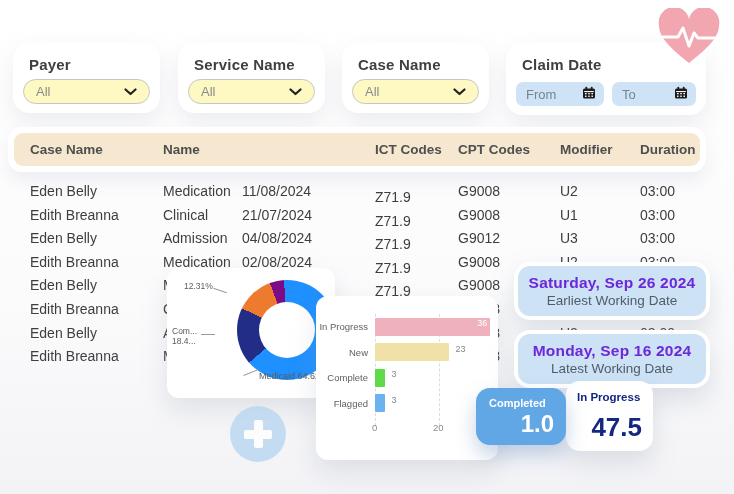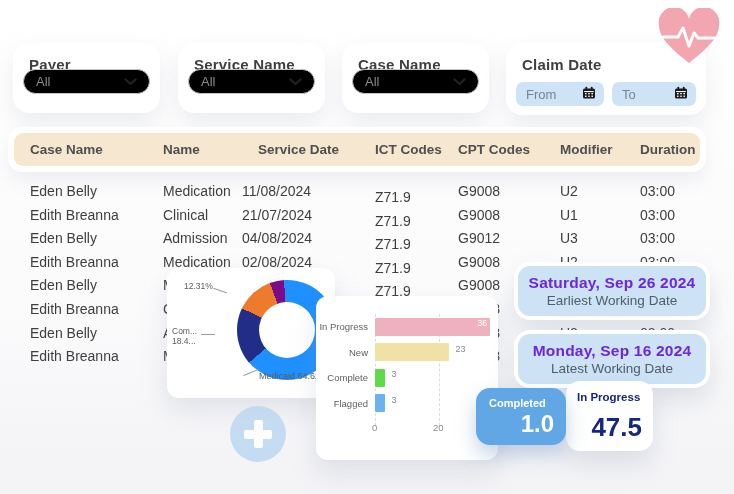--- a/index.html
+++ b/index.html
@@ -4,22 +4,22 @@
 <style>
   * { margin:0; padding:0; box-sizing:border-box; font-family:"Liberation Sans", sans-serif; }
   html,body { background:#fff; }
   .stage { position:relative; width:734px; height:494px; overflow:hidden;
            background:linear-gradient(180deg,#ffffff 0%,#fbfbfc 60%,#f3f3f6 100%); }
 
   
   .filter-card { position:absolute; top:43px; height:70px; background:#fff; border-radius:16px;
                  box-shadow:0 10px 22px rgba(140,150,170,.16); }
   .filter-label { position:absolute; top:13px; left:16px; font-size:15px; font-weight:bold; color:#3f3f3f; letter-spacing:.2px;text-align:center; }
-  .pill { position:absolute; left:10px; right:10px; bottom:19px; height:25px; border:1.5px solid #c6c6c6;
-          border-radius:14px; background:#000000; display:flex; align-items:center; justify-content:space-between;
+  .pill { position:absolute; left:10px; right:10px; bottom:9px; height:25px; border:1.5px solid #c6c6c6;
+          border-radius:14px; background:#fef9c3; display:flex; align-items:center; justify-content:space-between;
           padding:0 12px; cursor:pointer; }
   .pill-value { font-size:13px; color:#8a8a8a; }
   .chev { display:flex; }
 
   
   .claim-card { position:absolute; left:506px; top:43px; width:200px; height:72px; background:#fff;
                 border-radius:16px; box-shadow:0 10px 22px rgba(140,150,170,.16); }
   .chips { position:absolute; left:10px; bottom:9px; display:flex; gap:8px; }
   .chip { height:24px; border-radius:7px; background:#cfe3f6; display:flex; align-items:center;
           justify-content:space-between; padding:0 8px 0 10px; cursor:pointer; }
@@ -176,21 +176,20 @@
     <svg width="66" height="58" viewBox="0 0 66 58">
       <path d="M33 55 C14 40 3 29 3 17.5 A14.5 14.5 0 0 1 33 11 A14.5 14.5 0 0 1 63 17.5 C63 29 52 40 33 55 Z" fill="#f2a7b0"></path>
       <polyline points="7,29 22,29 27,20 33,38 38,25 42,30 59,30" fill="none" stroke="#fff" stroke-width="3" stroke-linecap="round" stroke-linejoin="round"></polyline>
     </svg>
   </div>
 
   <div class="table-head-wrap">
     <div class="table-head">
         <span class="hcell" style="left: 16px;">Case Name</span>
         <span class="hcell" style="left: 149px;">Name</span>
-        <span class="hcell" style="left: 244px;">Service Date</span>
         <span class="hcell" style="left: 361px;">ICT Codes</span>
         <span class="hcell" style="left: 546px;">Modifier</span>
         <span class="hcell" style="left: 444px;">CPT Codes</span>
         <span class="hcell" style="left: 626px;">Duration</span>
       </div>
   </div>
 
   <div class="rows">
       <div class="trow">
         <span class="cell c0">Eden Belly</span>

